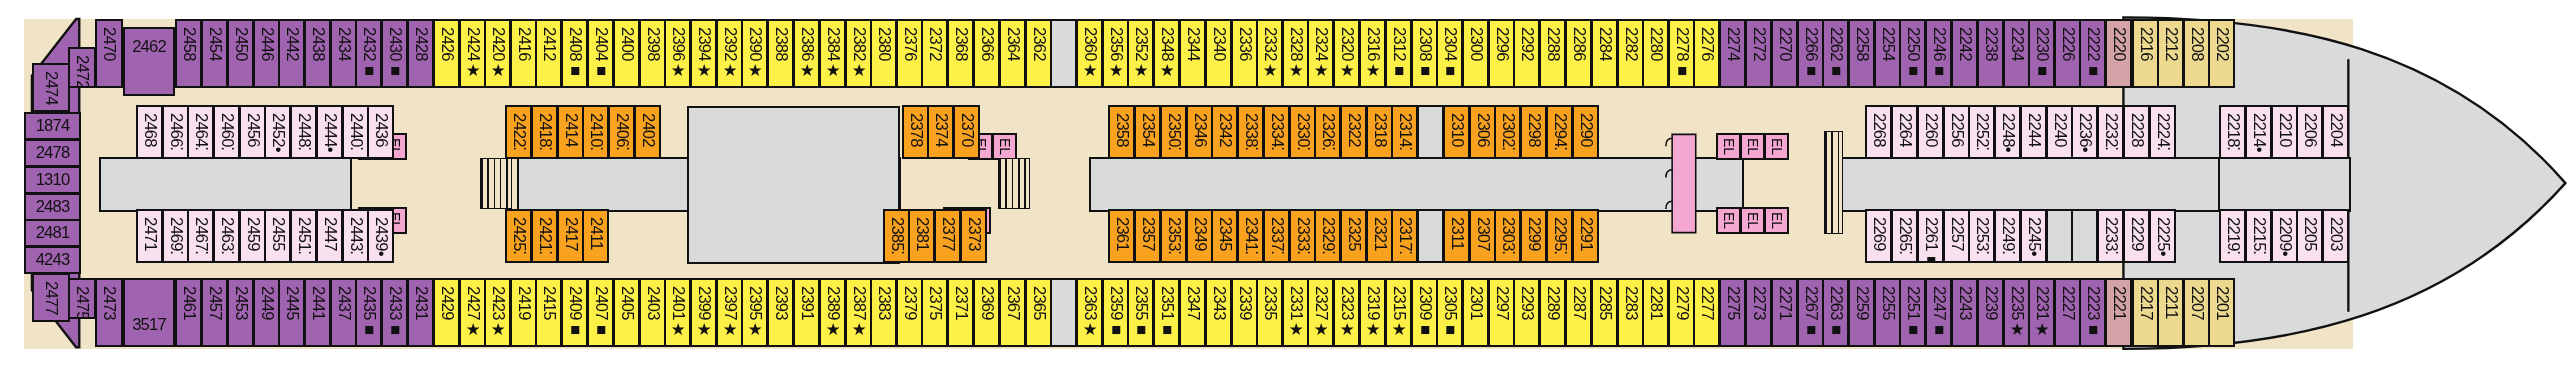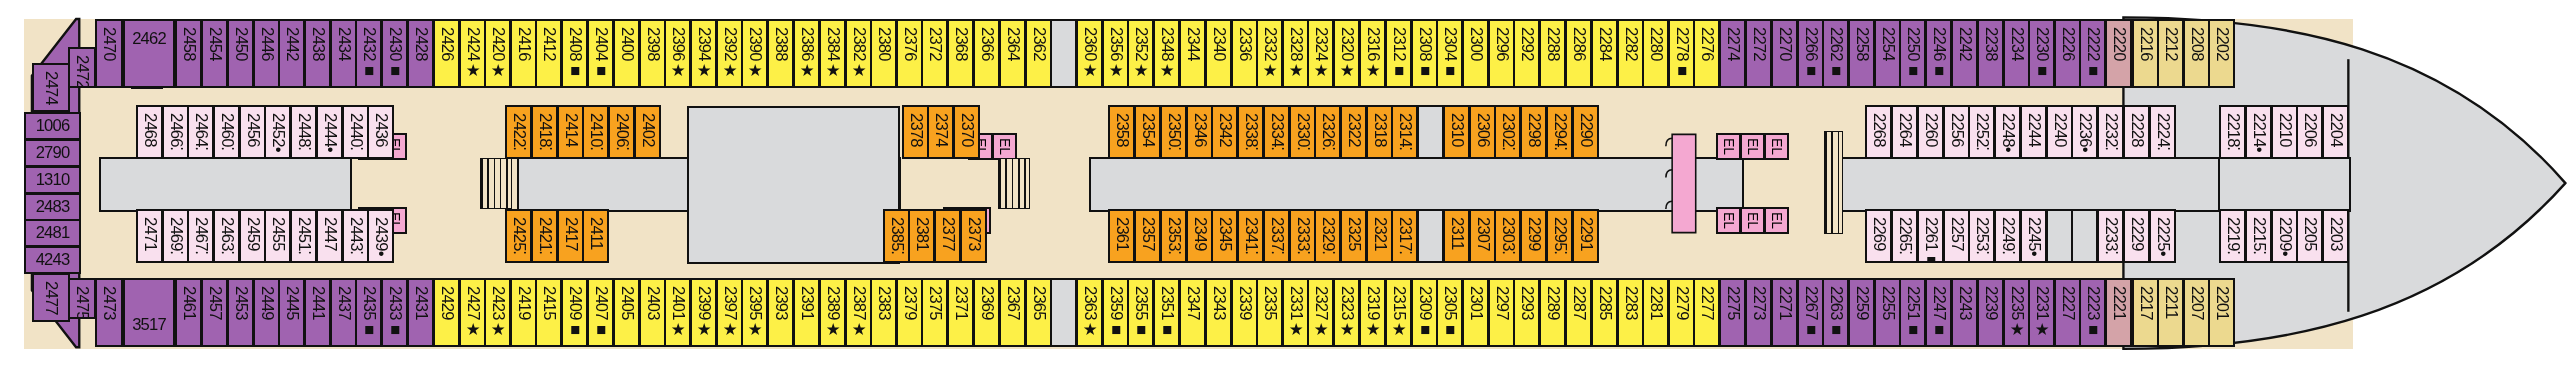--- a/index.html
+++ b/index.html
@@ -86,39 +86,39 @@
         <span>EL</span>
       </div>
     </div>
 
   <div class="stairs" style="left:480px;top:158px;width:32px;height:51px;"></div>
   <div class="stairs" style="left:998px;top:158px;width:32px;height:51px;"></div>
   <div class="stairs" style="left:1824px;top:131px;width:19px;height:103px;"></div>
   <div class="stairs" style="left:131px;top:62px;width:32px;height:27px;"></div>
   <div class="stairs" style="left:131px;top:278px;width:32px;height:27px;"></div>
 
-  <div class="cab c-ext" style="left:123px;top:19px;width:52px;height:69px;align-items:flex-start;">
+  <div class="cab c-ext" style="left:123px;top:27px;width:52px;height:69px;align-items:flex-start;">
       <span class="num" style="writing-mode:horizontal-tb;padding-top:9.5px;">2462</span>
     </div>
   <div class="cab c-ext" style="left:123px;top:278px;width:52px;height:69px;align-items:flex-end;">
       <span class="num" style="writing-mode:horizontal-tb;padding-bottom:11px;">3517</span>
     </div>
   <div class="cab c-ext" style="left:95px;top:19px;width:28px;height:69px;">
       <span class="num">2470</span>
     </div>
   <div class="cab c-ext" style="left:95px;top:278px;width:28px;height:69px;">
       <span class="num">2473</span>
     </div>
 
   <div id="aft-left">
       <div class="cab c-ext h" style="left: 24px; top: 112px; width: 57px; height: 28px;">
-        <span class="num">1006</span>
+        <span class="num">1874</span>
       </div>
       <div class="cab c-ext h" style="left: 24px; top: 139px; width: 57px; height: 28px;">
-        <span class="num">2790</span>
+        <span class="num">2478</span>
       </div>
       <div class="cab c-ext h" style="left: 24px; top: 166px; width: 57px; height: 28px;">
         <span class="num">1310</span>
       </div>
       <div class="cab c-ext h" style="left: 24px; top: 193px; width: 57px; height: 28px;">
         <span class="num">2483</span>
       </div>
       <div class="cab c-ext h" style="left: 24px; top: 219px; width: 57px; height: 28px;">
         <span class="num">2481</span>
       </div>

